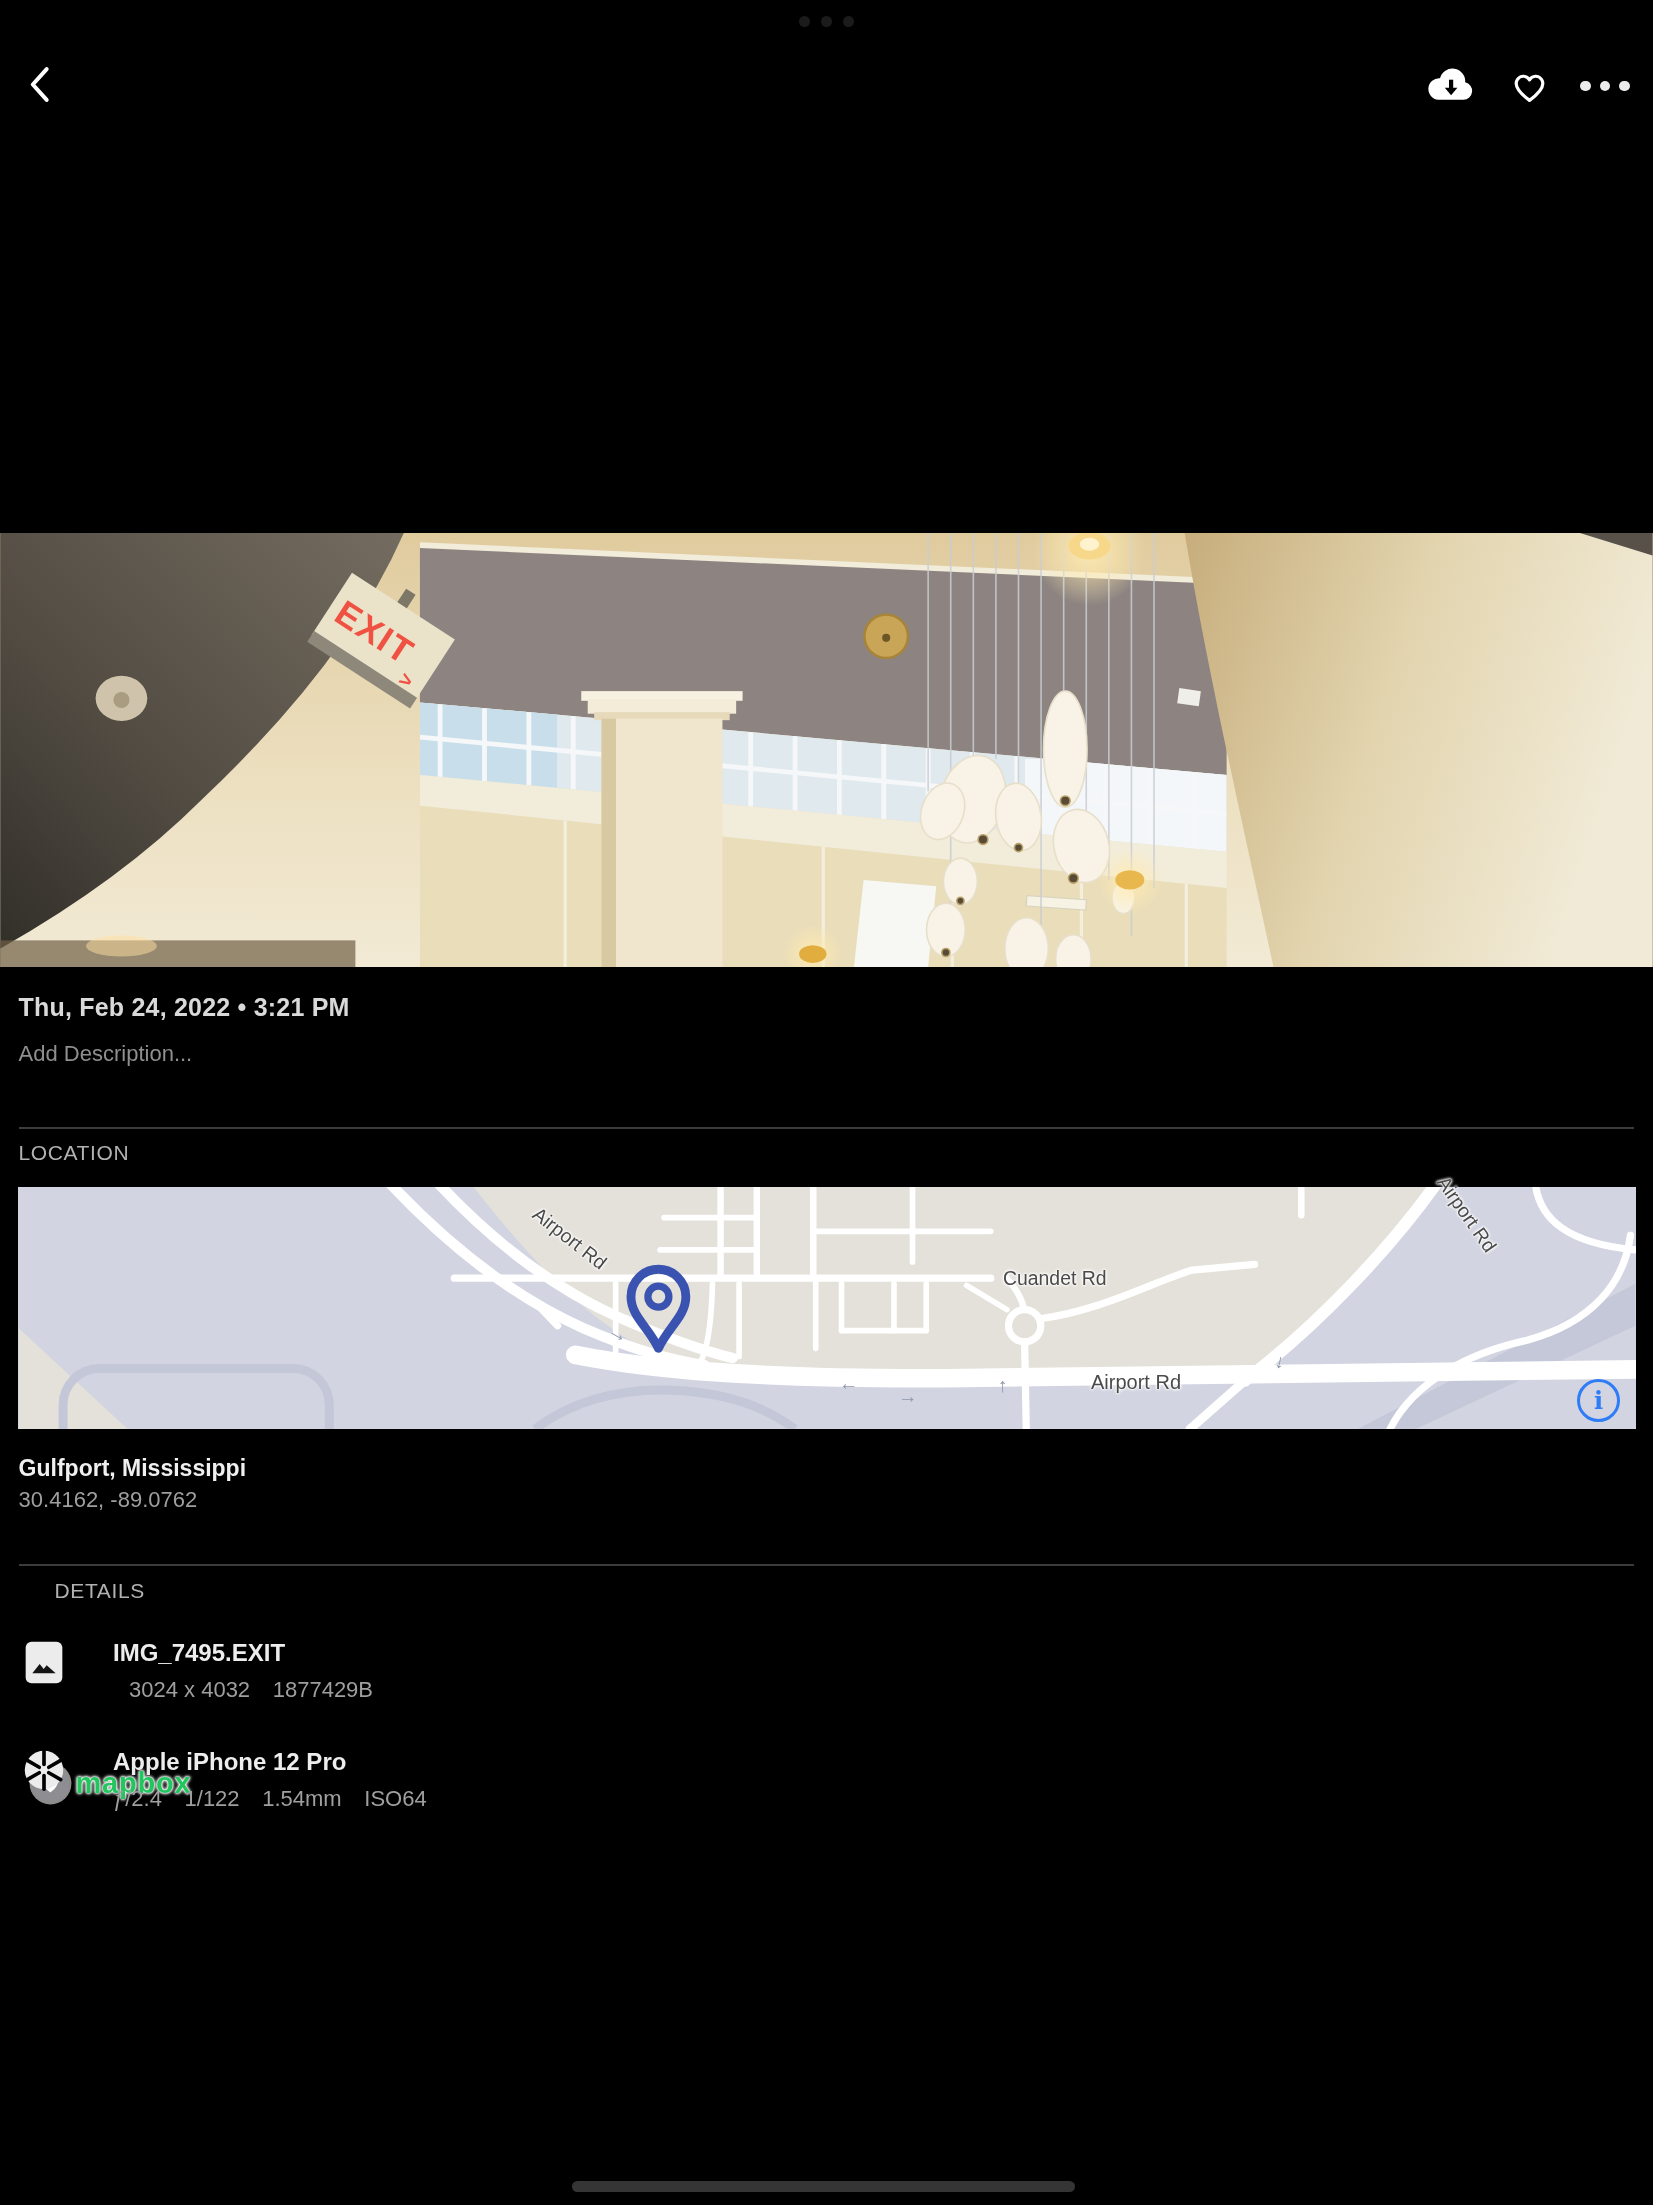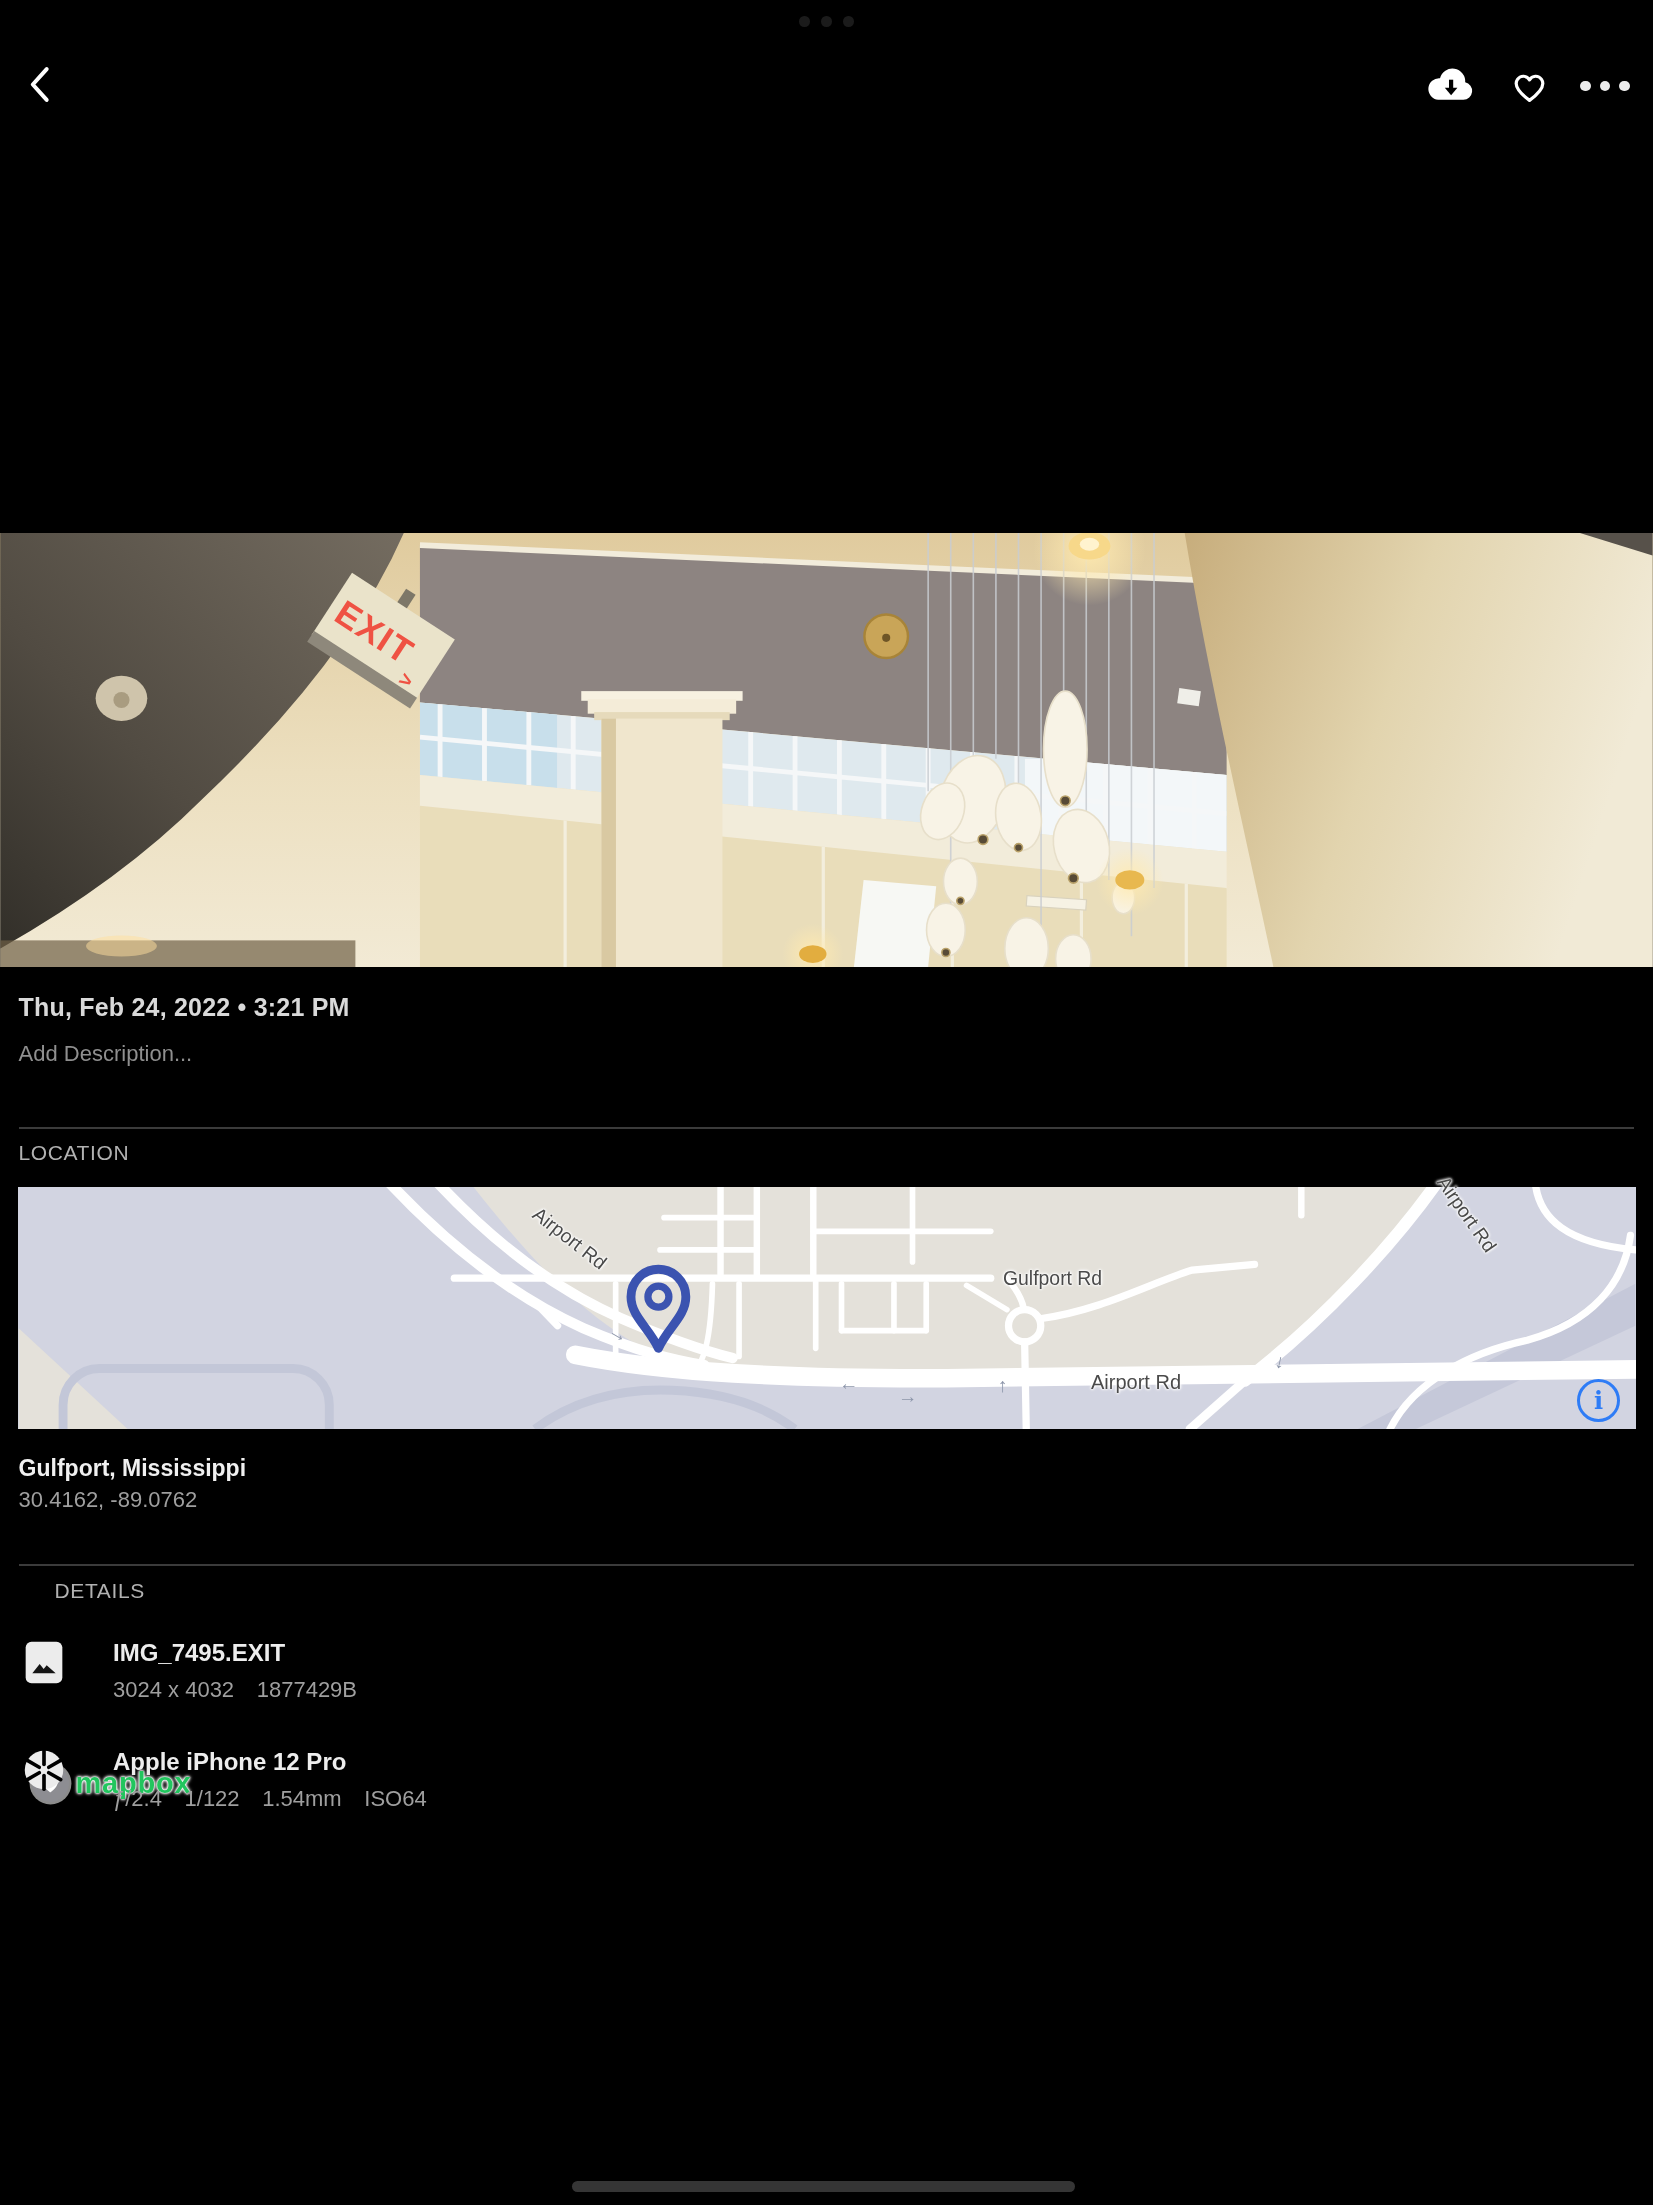--- a/index.html
+++ b/index.html
@@ -302,21 +302,21 @@
       </g>
 
       <g transform="translate(793,200)">
         <path d="M0,0 C-12,-26 -34,-40 -34,-64 A34,34 0 1 1 34,-64 C34,-40 12,-26 0,0 Z" fill="none" stroke="#3b53b0" stroke-width="11" stroke-linejoin="round"></path>
         <circle cx="0" cy="-64" r="13" fill="none" stroke="#3b53b0" stroke-width="9"></circle>
       </g>
     </svg>
   </div>
 
   <div class="abs road-label" style="left:526px;top:1227px;transform:rotate(38deg);">Airport Rd</div>
-  <div class="abs road-label" style="left:1003px;top:1267px;">Gulfport Rd</div>
+  <div class="abs road-label" style="left:1003px;top:1267px;">Cuandet Rd</div>
   <div class="abs road-label" style="left:1091px;top:1371px;font-size:20px;">Airport Rd</div>
   <div class="abs road-label" style="left:1451px;top:1172px;transform:rotate(55deg);transform-origin:left top;">Airport Rd</div>
   <div class="abs map-arrow" style="left:609px;top:1322px;transform:rotate(30deg);">→</div>
   <div class="abs map-arrow" style="left:839px;top:1372px;">←</div>
   <div class="abs map-arrow" style="left:898px;top:1385px;">→</div>
   <div class="abs map-arrow" style="left:998px;top:1374px;">↑</div>
   <div class="abs map-arrow" style="left:1275px;top:1350px;transform:rotate(12deg);">↓</div>
 
   <div class="mapbox-logo abs" style="left:32px;top:1382px;">
     <span class="mapbox-circle">
@@ -339,21 +339,21 @@
 
   <div class="detail-row" style="top:1639px;">
     <div class="detail-icon">
       <svg width="40" height="47" viewBox="0 0 24 27">
         <rect x="1" y="1" width="22" height="25" rx="3.5" fill="#ececec"></rect>
         <path d="M5,20 L9.4,14.4 L11.8,17.4 L13.6,15.2 L19,20 Z" fill="#141414"></path>
       </svg>
     </div>
     <div>
       <div class="t-title">IMG_7495.EXIT</div>
-      <div class="t-sub" style="margin-top:9.7px;">
+      <div class="t-sub" style="margin-top:9.7px;margin-left:16px;">
         <span>3024 x 4032</span><span>1877429B</span>
       </div>
     </div>
   </div>
 
   <div class="detail-row" style="top:1748px;justify-content:center;">
     <div class="detail-icon">
       <svg width="44" height="44" viewBox="0 0 24 24">
         <circle cx="12" cy="12" r="10.5" fill="#ececec"></circle>
         <g stroke="#000" stroke-width="2" stroke-linecap="round">

